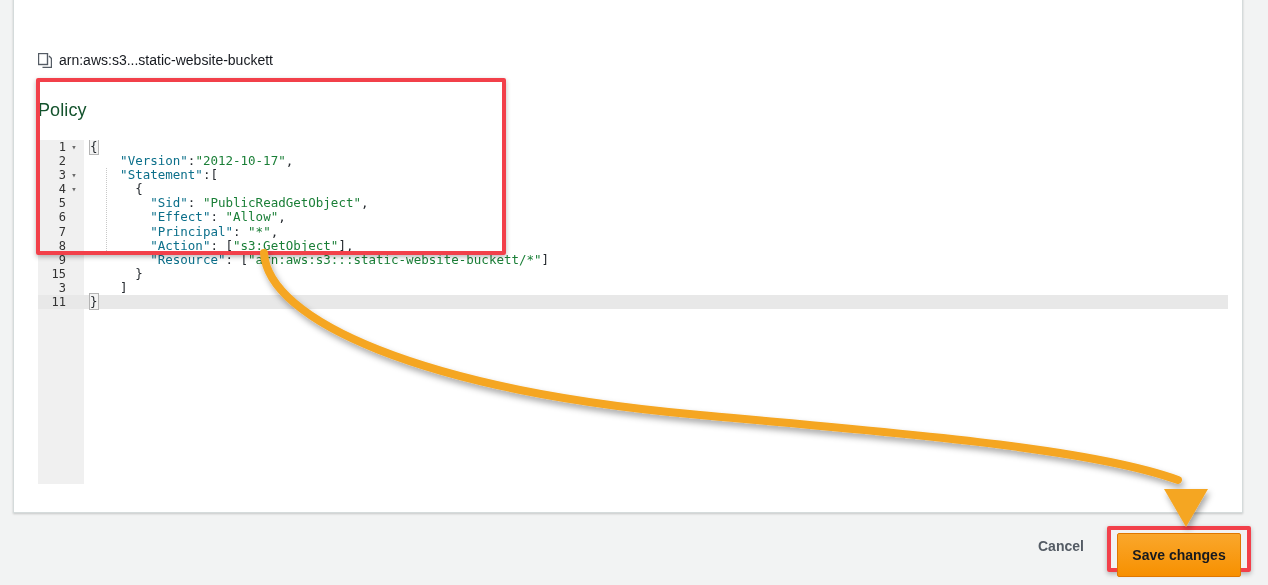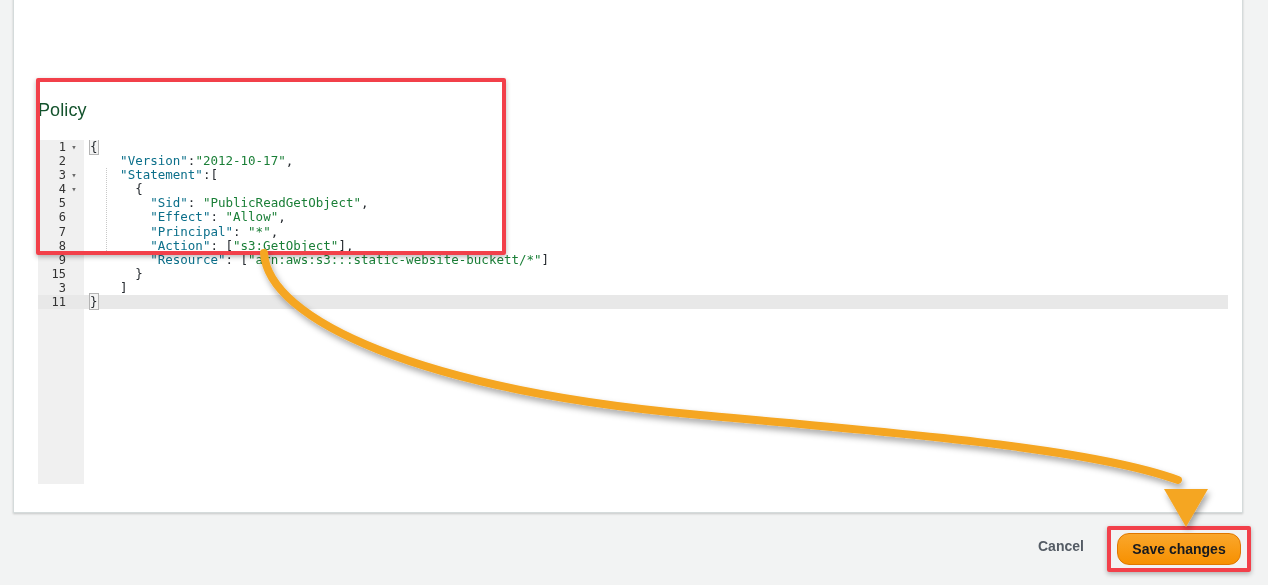--- a/index.html
+++ b/index.html
@@ -121,44 +121,51 @@
     left: 1038px; top: 538px;
     font-size: 14px; color: #545b64;
     font-weight: 600;
     background: none; border: none;
     cursor: pointer;
     font-family: "Liberation Sans", sans-serif;
   }
   .save-btn {
     position: absolute;
     left: 1117px; top: 533px;
-    width: 124px; height: 32px;
+    width: 124px; height: 44px;
     background: linear-gradient(180deg, #faa72c 0%, #f79000 100%);
     border: 1px solid #e07700;
-    border-radius: 12px;
+    border-radius: 2px;
     color: #16191f;
     font-size: 14px; font-weight: 700;
     font-family: "Liberation Sans", sans-serif;
     cursor: pointer;
   }
 
   
   #arrow-svg {
     position: absolute; left: 0; top: 0;
     width: 1268px; height: 585px;
     pointer-events: none;
   }
 </style>
 </head>
 <body>
 
 <div id="root">
 
   <div class="panel"></div>
 
+  <div class="arn-row">
+    <svg class="copy-icon" viewBox="0 0 14 15">
+      <rect x="0.5" y="0.5" width="9" height="11" fill="none" stroke="#545b64" stroke-width="1.4"></rect>
+      <path d="M11 3 L13.5 5.5 L13.5 14.5 L4.5 14.5" fill="none" stroke="#545b64" stroke-width="1.4"></path>
+    </svg>
+    <span>arn:aws:s3...static-website-buckett</span>
+  </div>
 
   <div class="policy-heading">Policy</div>
 
   <div class="editor">
     <div class="gutter" id="gutter">
         <div class="gutter-line"><span>1</span><span class="fold">▾</span></div>
         <div class="gutter-line"><span>2</span></div>
         <div class="gutter-line"><span>3</span><span class="fold">▾</span></div>
         <div class="gutter-line"><span>4</span><span class="fold">▾</span></div>
         <div class="gutter-line"><span>5</span></div>

